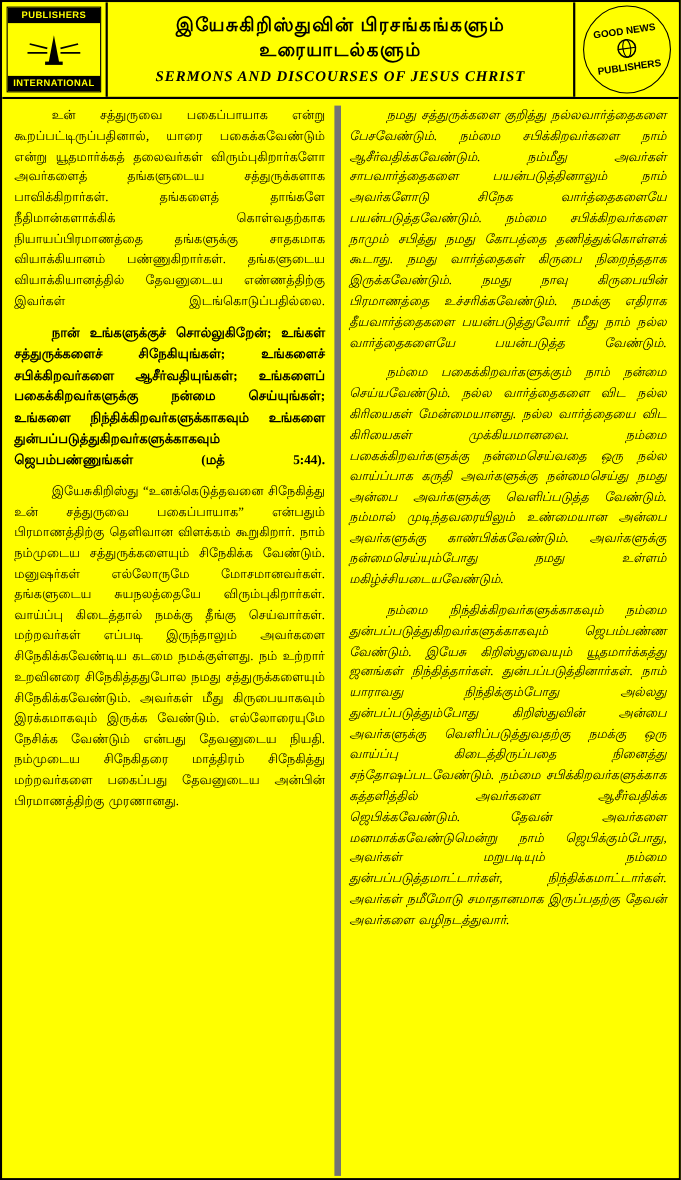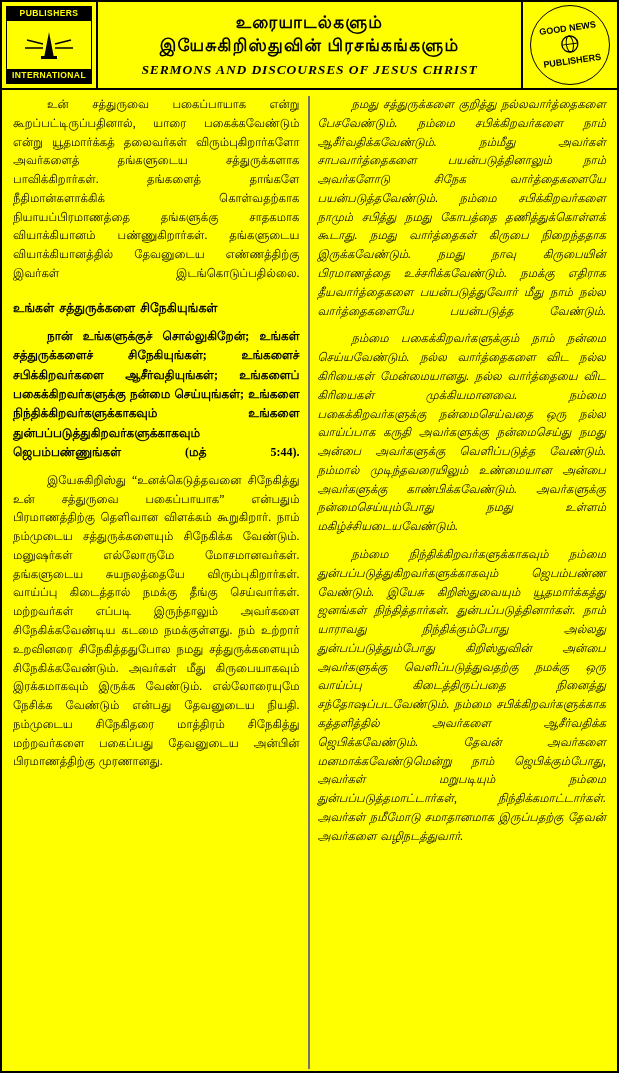--- a/index.html
+++ b/index.html
@@ -124,21 +124,21 @@
     padding: 6px 5px 4px 5px;
     background: #ffff00;
   }
   .column {
     width: 50%;
     padding: 0 6px;
     display: flex;
     flex-direction: column;
   }
   .column.left {
-    border-right: 2px solid #737373;
+    border-right: 6px solid #737373;
     padding-right: 8px;
   }
   .column.right {
     padding-left: 8px;
     font-style: italic;
   }
   p.para {
     margin: 0 0 9px 0;
     font-size: 11.6px;
     line-height: 1.62;
@@ -183,22 +183,22 @@
             <line x1="52" y1="10" x2="36" y2="14" stroke="#000000" stroke-width="1.5"></line>
             <line x1="6" y1="18" x2="24" y2="18" stroke="#000000" stroke-width="1.5"></line>
             <line x1="54" y1="18" x2="36" y2="18" stroke="#000000" stroke-width="1.5"></line>
           </svg>
         </div>
         <div class="logo-band">INTERNATIONAL</div>
       </div>
     </div>
 
     <div id="title-block">
+      <div id="title-tamil-1">இயேசுகிறிஸ்துவின்  பிரசங்கங்களும்</div>
       <div id="title-tamil-2">உரையாடல்களும்</div>
-      <div id="title-tamil-1">இயேசுகிறிஸ்துவின்  பிரசங்கங்களும்</div>
       <div id="title-english">SERMONS AND DISCOURSES OF JESUS CHRIST</div>
     </div>
 
     <div class="logo-box right">
       <div class="logo-inner circle">
         <div class="circle-text">
           <div>GOOD NEWS</div>
           <svg width="44" height="20" viewBox="0 0 44 20">
             <circle cx="22" cy="10" r="8" fill="none" stroke="#000000" stroke-width="1.3"></circle>
             <ellipse cx="22" cy="10" rx="3.5" ry="8" fill="none" stroke="#000000" stroke-width="1"></ellipse>
@@ -208,21 +208,20 @@
         </div>
       </div>
     </div>
 
   </div>
 
   <div id="body-area">
 
     <div class="column left">
       <p class="para indent">உன் சத்துருவை பகைப்பாயாக என்று கூறப்பட்டிருப்பதினால், யாரை பகைக்கவேண்டும் என்று யூதமார்க்கத் தலைவர்கள் விரும்புகிறார்களோ அவர்களைத் தங்களுடைய சத்துருக்களாக பாவிக்கிறார்கள். தங்களைத் தாங்களே நீதிமான்களாக்கிக் கொள்வதற்காக நியாயப்பிரமாணத்தை தங்களுக்கு சாதகமாக வியாக்கியானம் பண்ணுகிறார்கள். தங்களுடைய வியாக்கியானத்தில் தேவனுடைய எண்ணத்திற்கு இவர்கள் இடங்கொடுப்பதில்லை.</p>
-      <h2 class="subhead">உங்கள்  சத்துருக்களை  சிநேகியுங்கள்</h2>
       <p class="para indent bold">நான் உங்களுக்குச் சொல்லுகிறேன்; உங்கள் சத்துருக்களைச் சிநேகியுங்கள்; உங்களைச் சபிக்கிறவர்களை ஆசீர்வதியுங்கள்; உங்களைப் பகைக்கிறவர்களுக்கு நன்மை செய்யுங்கள்; உங்களை நிந்திக்கிறவர்களுக்காகவும் உங்களை துன்பப்படுத்துகிறவர்களுக்காகவும் ஜெபம்பண்ணுங்கள் (மத் 5:44).</p>
       <p class="para indent last-left">இயேசுகிறிஸ்து “உனக்கெடுத்தவனை சிநேகித்து உன் சத்துருவை பகைப்பாயாக” என்பதும் பிரமாணத்திற்கு தெளிவான விளக்கம் கூறுகிறார். நாம் நம்முடைய சத்துருக்களையும் சிநேகிக்க வேண்டும். மனுஷர்கள் எல்லோருமே மோசமானவர்கள். தங்களுடைய சுயநலத்தையே விரும்புகிறார்கள். வாய்ப்பு கிடைத்தால் நமக்கு தீங்கு செய்வார்கள். மற்றவர்கள் எப்படி இருந்தாலும் அவர்களை சிநேகிக்கவேண்டிய கடமை நமக்குள்ளது. நம் உற்றார் உறவினரை சிநேகித்ததுபோல நமது சத்துருக்களையும் சிநேகிக்கவேண்டும். அவர்கள் மீது கிருபையாகவும் இரக்கமாகவும் இருக்க வேண்டும். எல்லோரையுமே நேசிக்க வேண்டும் என்பது தேவனுடைய நியதி. நம்முடைய சிநேகிதரை மாத்திரம் சிநேகித்து மற்றவர்களை பகைப்பது தேவனுடைய அன்பின் பிரமாணத்திற்கு முரணானது.</p>
     </div>
 
     <div class="column right">
       <p class="para indent">நமது சத்துருக்களை குறித்து நல்லவார்த்தைகளை பேசவேண்டும். நம்மை சபிக்கிறவர்களை நாம் ஆசீர்வதிக்கவேண்டும். நம்மீது அவர்கள் சாபவார்த்தைகளை பயன்படுத்தினாலும் நாம் அவர்களோடு சிநேக வார்த்தைகளையே பயன்படுத்தவேண்டும். நம்மை சபிக்கிறவர்களை நாமும் சபித்து நமது கோபத்தை தணித்துக்கொள்ளக் கூடாது. நமது வார்த்தைகள் கிருபை நிறைந்ததாக இருக்கவேண்டும். நமது நாவு கிருபையின் பிரமாணத்தை உச்சரிக்கவேண்டும். நமக்கு எதிராக தீயவார்த்தைகளை பயன்படுத்துவோர் மீது நாம் நல்ல வார்த்தைகளையே பயன்படுத்த வேண்டும்.</p>
       <p class="para indent">நம்மை பகைக்கிறவர்களுக்கும் நாம் நன்மை செய்யவேண்டும். நல்ல வார்த்தைகளை விட நல்ல கிரியைகள் மேன்மையானது. நல்ல வார்த்தையை விட கிரியைகள் முக்கியமானவை. நம்மை பகைக்கிறவர்களுக்கு நன்மைசெய்வதை ஒரு நல்ல வாய்ப்பாக கருதி அவர்களுக்கு நன்மைசெய்து நமது அன்பை அவர்களுக்கு வெளிப்படுத்த வேண்டும். நம்மால் முடிந்தவரையிலும் உண்மையான அன்பை அவர்களுக்கு காண்பிக்கவேண்டும். அவர்களுக்கு நன்மைசெய்யும்போது நமது உள்ளம் மகிழ்ச்சியடையவேண்டும்.</p>
       <p class="para indent last-left">நம்மை நிந்திக்கிறவர்களுக்காகவும் நம்மை துன்பப்படுத்துகிறவர்களுக்காகவும் ஜெபம்பண்ண வேண்டும். இயேசு கிறிஸ்துவையும் யூதமார்க்கத்து ஜனங்கள் நிந்தித்தார்கள். துன்பப்படுத்தினார்கள். நாம் யாராவது நிந்திக்கும்போது அல்லது துன்பப்படுத்தும்போது கிறிஸ்துவின் அன்பை அவர்களுக்கு வெளிப்படுத்துவதற்கு நமக்கு ஒரு வாய்ப்பு கிடைத்திருப்பதை நினைத்து சந்தோஷப்படவேண்டும். நம்மை சபிக்கிறவர்களுக்காக கத்தளித்தில் அவர்களை ஆசீர்வதிக்க ஜெபிக்கவேண்டும். தேவன் அவர்களை மனமாக்கவேண்டுமென்று நாம் ஜெபிக்கும்போது, அவர்கள் மறுபடியும் நம்மை துன்பப்படுத்தமாட்டார்கள், நிந்திக்கமாட்டார்கள். அவர்கள் நமீமோடு சமாதானமாக இருப்பதற்கு தேவன் அவர்களை வழிநடத்துவார்.</p>
     </div>
 

